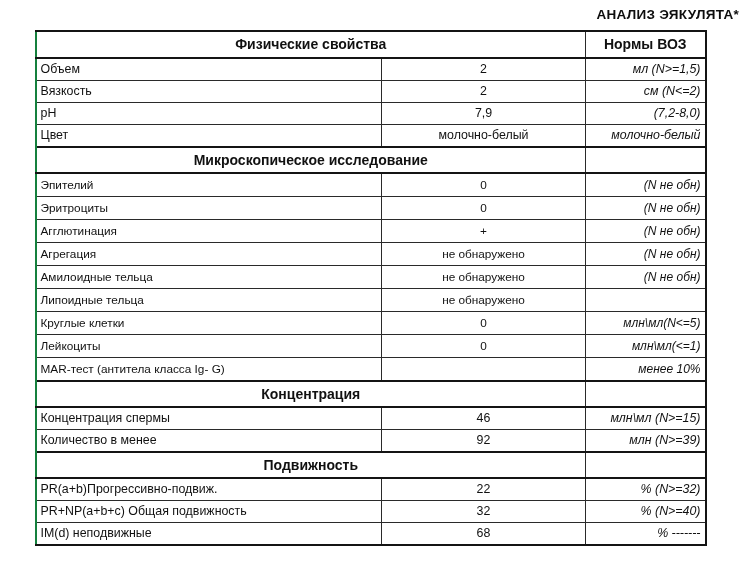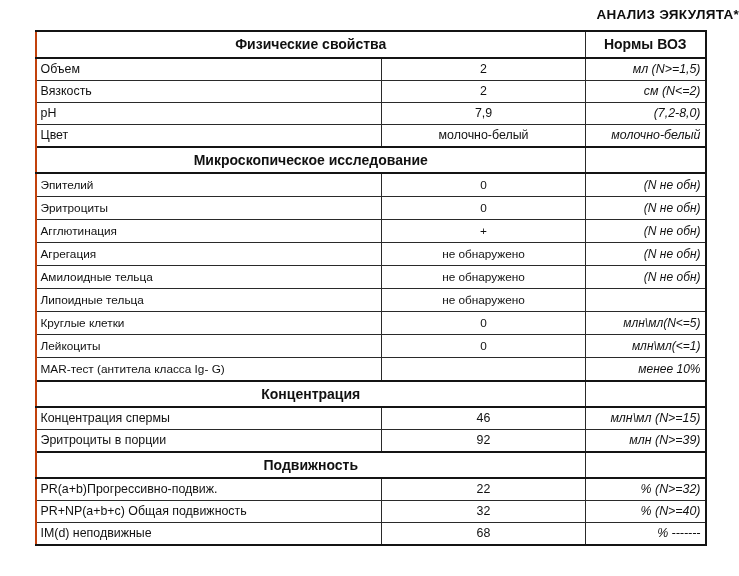--- a/index.html
+++ b/index.html
@@ -56,21 +56,21 @@
     padding: 0 4px;
     font-size: 12.4px;
     line-height: 1.05;
     vertical-align: middle;
     background: #fff;
     white-space: nowrap;
     overflow: hidden;
   }
 
   
-  table.report tr td:first-child { border-left: 2px solid #c2410c; }
+  table.report tr td:first-child { border-left: 2px solid #15803d; }
   table.report tr td:last-child  { border-right: 2px solid #141414; }
   table.report tr:first-child td { border-top: 2px solid #141414; }
   table.report tr:last-child td  { border-bottom: 2px solid #141414; }
 
   td.name {
     text-align: left;
     padding-left: 5px;
   }
   td.value {
     text-align: center;
@@ -207,21 +207,21 @@
           <tr class="section">
             <td colspan="2" class="name section-title">Концентрация</td>
             <td class="norm blank"></td>
           </tr>
           <tr>
             <td class="name">Концентрация спермы</td>
             <td class="value">46</td>
             <td class="norm">млн\мл (N&gt;=15)</td>
           </tr>
           <tr>
-            <td class="name">Эритроциты в порции</td>
+            <td class="name">Количество в менее</td>
             <td class="value">92</td>
             <td class="norm">млн (N&gt;=39)</td>
           </tr>
           <tr class="section">
             <td colspan="2" class="name section-title">Подвижность</td>
             <td class="norm blank"></td>
           </tr>
           <tr>
             <td class="name">PR(a+b)Прогрессивно-подвиж.</td>
             <td class="value">22</td>

